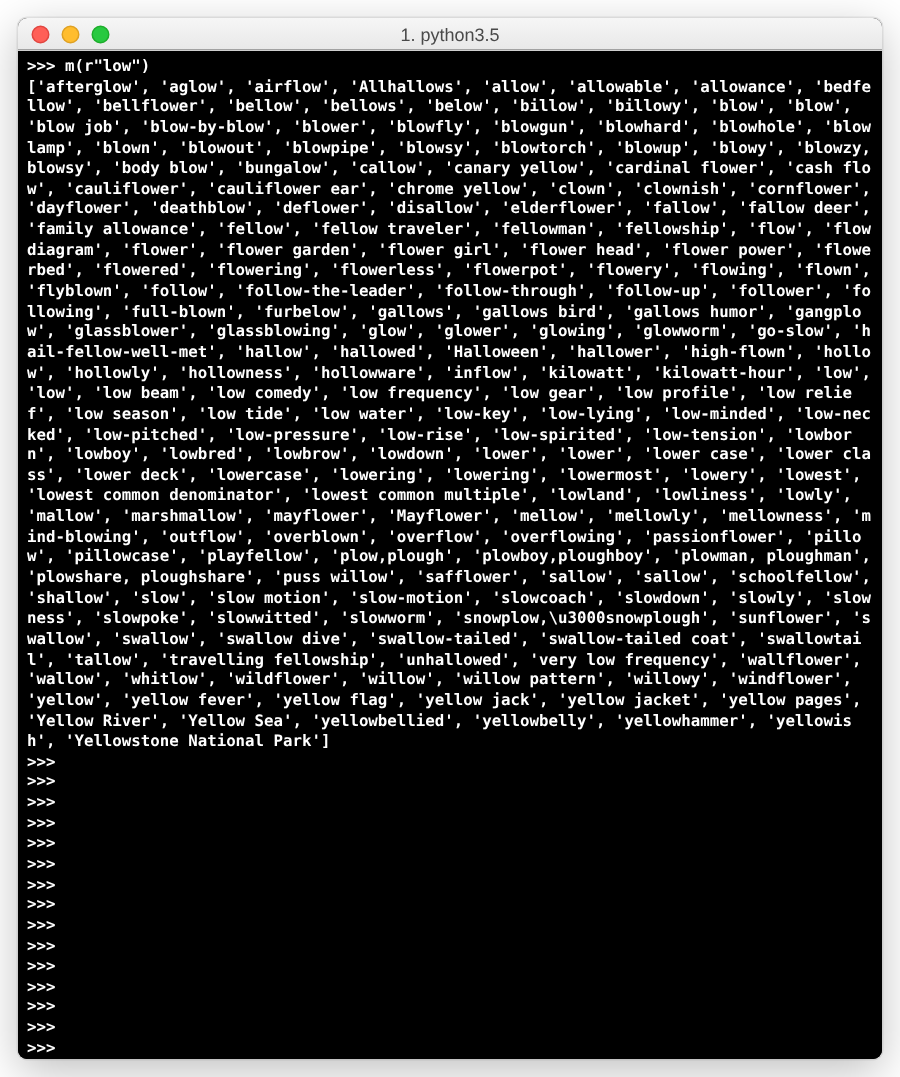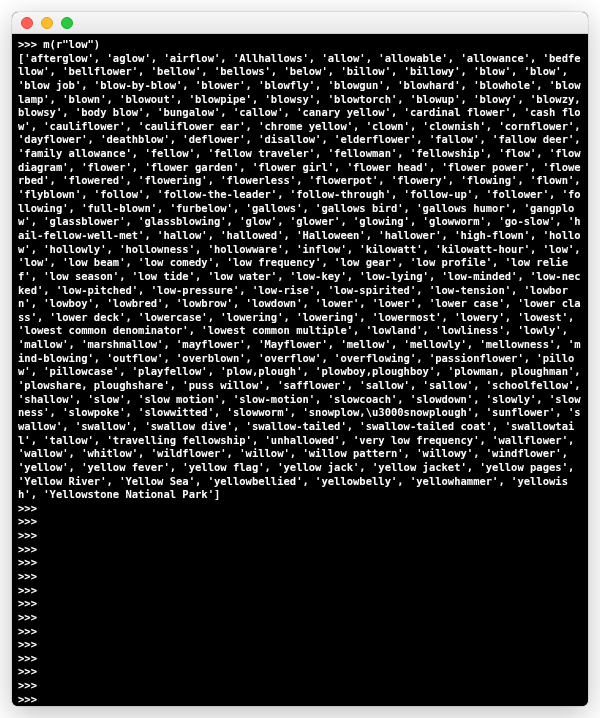--- a/index.html
+++ b/index.html
@@ -72,20 +72,21 @@
 </head>
 <body>
 
 <div class="window">
   <div class="titlebar">
     <div class="traffic-lights">
       <div class="tl tl-close"></div>
       <div class="tl tl-min"></div>
       <div class="tl tl-zoom"></div>
     </div>
+    <div class="title">1. python3.5</div>
   </div>
   <div class="terminal">
     <pre class="term-pre" id="term-content">&gt;&gt;&gt; m(r"low")
 ['afterglow', 'aglow', 'airflow', 'Allhallows', 'allow', 'allowable', 'allowance', 'bedfellow', 'bellflower', 'bellow', 'bellows', 'below', 'billow', 'billowy', 'blow', 'blow', 'blow job', 'blow-by-blow', 'blower', 'blowfly', 'blowgun', 'blowhard', 'blowhole', 'blowlamp', 'blown', 'blowout', 'blowpipe', 'blowsy', 'blowtorch', 'blowup', 'blowy', 'blowzy,blowsy', 'body blow', 'bungalow', 'callow', 'canary yellow', 'cardinal flower', 'cash flow', 'cauliflower', 'cauliflower ear', 'chrome yellow', 'clown', 'clownish', 'cornflower', 'dayflower', 'deathblow', 'deflower', 'disallow', 'elderflower', 'fallow', 'fallow deer', 'family allowance', 'fellow', 'fellow traveler', 'fellowman', 'fellowship', 'flow', 'flow diagram', 'flower', 'flower garden', 'flower girl', 'flower head', 'flower power', 'flowerbed', 'flowered', 'flowering', 'flowerless', 'flowerpot', 'flowery', 'flowing', 'flown', 'flyblown', 'follow', 'follow-the-leader', 'follow-through', 'follow-up', 'follower', 'following', 'full-blown', 'furbelow', 'gallows', 'gallows bird', 'gallows humor', 'gangplow', 'glassblower', 'glassblowing', 'glow', 'glower', 'glowing', 'glowworm', 'go-slow', 'hail-fellow-well-met', 'hallow', 'hallowed', 'Halloween', 'hallower', 'high-flown', 'hollow', 'hollowly', 'hollowness', 'hollowware', 'inflow', 'kilowatt', 'kilowatt-hour', 'low', 'low', 'low beam', 'low comedy', 'low frequency', 'low gear', 'low profile', 'low relief', 'low season', 'low tide', 'low water', 'low-key', 'low-lying', 'low-minded', 'low-necked', 'low-pitched', 'low-pressure', 'low-rise', 'low-spirited', 'low-tension', 'lowborn', 'lowboy', 'lowbred', 'lowbrow', 'lowdown', 'lower', 'lower', 'lower case', 'lower class', 'lower deck', 'lowercase', 'lowering', 'lowering', 'lowermost', 'lowery', 'lowest', 'lowest common denominator', 'lowest common multiple', 'lowland', 'lowliness', 'lowly', 'mallow', 'marshmallow', 'mayflower', 'Mayflower', 'mellow', 'mellowly', 'mellowness', 'mind-blowing', 'outflow', 'overblown', 'overflow', 'overflowing', 'passionflower', 'pillow', 'pillowcase', 'playfellow', 'plow,plough', 'plowboy,ploughboy', 'plowman, ploughman', 'plowshare, ploughshare', 'puss willow', 'safflower', 'sallow', 'sallow', 'schoolfellow', 'shallow', 'slow', 'slow motion', 'slow-motion', 'slowcoach', 'slowdown', 'slowly', 'slowness', 'slowpoke', 'slowwitted', 'slowworm', 'snowplow,\u3000snowplough', 'sunflower', 'swallow', 'swallow', 'swallow dive', 'swallow-tailed', 'swallow-tailed coat', 'swallowtail', 'tallow', 'travelling fellowship', 'unhallowed', 'very low frequency', 'wallflower', 'wallow', 'whitlow', 'wildflower', 'willow', 'willow pattern', 'willowy', 'windflower', 'yellow', 'yellow fever', 'yellow flag', 'yellow jack', 'yellow jacket', 'yellow pages', 'Yellow River', 'Yellow Sea', 'yellowbellied', 'yellowbelly', 'yellowhammer', 'yellowish', 'Yellowstone National Park']
 &gt;&gt;&gt;
 &gt;&gt;&gt;
 &gt;&gt;&gt;
 &gt;&gt;&gt;
 &gt;&gt;&gt;
 &gt;&gt;&gt;

